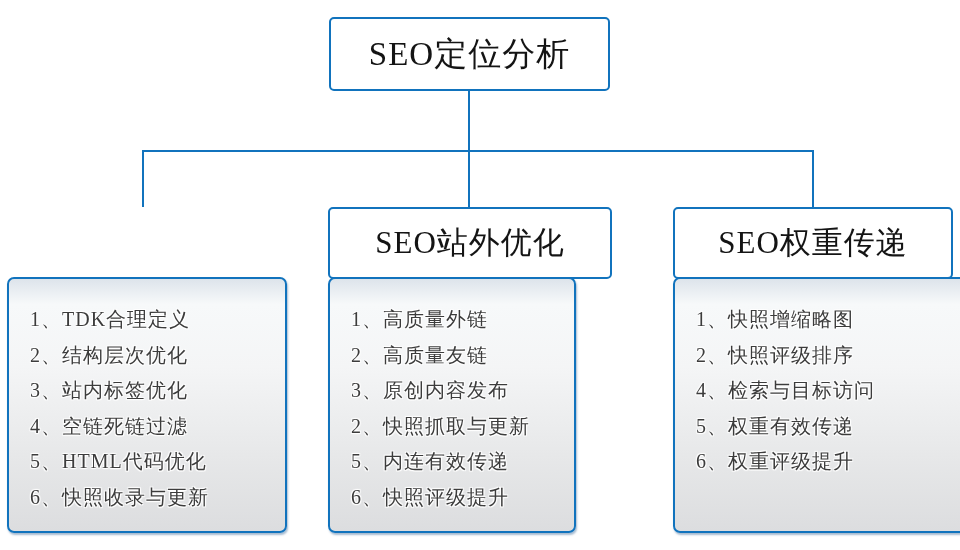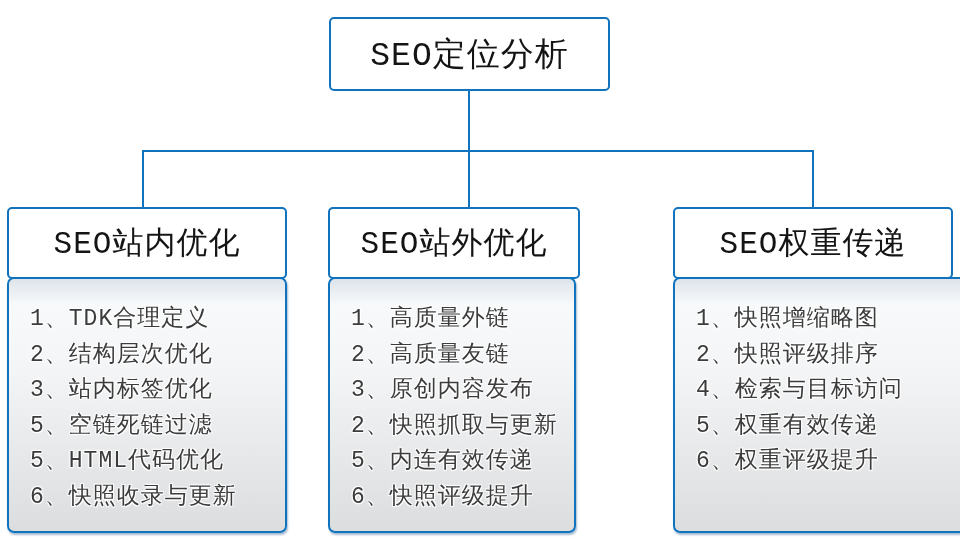--- a/index.html
+++ b/index.html
@@ -5,21 +5,21 @@
   html, body {
     margin: 0;
     padding: 0;
     background: #ffffff;
   }
   .stage {
     position: relative;
     width: 960px;
     height: 550px;
     background: #ffffff;
-    font-family: Liberation Mono, monospace;
+    font-family: Liberation Serif, serif;
     overflow: hidden;
   }
   
   .connector {
     position: absolute;
     background: #1173bd;
   }
   
   .node {
     position: absolute;
@@ -38,40 +38,40 @@
     left: 329px; top: 17px; width: 281px; height: 74px;
     font-size: 33px;
     letter-spacing: 1px;
   }
   .branch-header {
     top: 207px; height: 72px;
     font-size: 31px;
     letter-spacing: 1px;
   }
   .header-1 { left: 7px;   width: 280px; }
-  .header-2 { left: 328px; width: 252px; }
+  .header-2 { left: 328px; width: 284px; }
   .header-3 { left: 673px; width: 280px; }
   
   .panel {
     position: absolute;
     top: 277px; height: 256px;
     border: 2px solid #1173bd;
     border-radius: 7px;
     background: linear-gradient(180deg,
       #dde4eb 0%, #f7f9fa 10%, #f4f5f6 35%, #e7e8e9 70%, #dcdddf 100%);
     box-shadow: 1px 2px 2px rgba(60, 105, 150, 0.45);
     box-sizing: border-box;
     padding: 23px 0 0 21px;
     z-index: 1;
   }
   .panel-1 { left: 7px;   width: 280px; }
   .panel-2 { left: 328px; width: 248px; }
   .panel-3 { left: 673px; width: 316px; }
   .item {
-    font-size: 23px;
+    font-size: 20px;
     line-height: 35.5px;
     color: #3c3c3c;
     letter-spacing: 1px;
     white-space: nowrap;
     text-shadow:
       -1px -1px 1px #ffffff,
        1px -1px 1px #ffffff,
       -1px  1px 1px #ffffff,
        1px  1px 1px #ffffff,
        0    1px 1px #ffffff;
@@ -85,28 +85,25 @@
   <div class="connector" style="left:468px; top:91px; width:2px; height:60px;"></div>
   <div class="connector" style="left:142px; top:150px; width:672px; height:2px;"></div>
   <div class="connector" style="left:142px; top:150px; width:2px; height:57px;"></div>
   <div class="connector" style="left:468px; top:150px; width:2px; height:57px;"></div>
   <div class="connector" style="left:812px; top:150px; width:2px; height:57px;"></div>
 
   <div class="node root-node">
     <span>SEO定位分析</span>
   </div>
 
-  <div class="node branch-header header-1">
-    <span>SEO站内优化</span>
-  </div>
   <div class="panel panel-1">
     <div class="item">1、TDK合理定义</div>
     <div class="item">2、结构层次优化</div>
     <div class="item">3、站内标签优化</div>
-    <div class="item">5、空链死链过滤</div>
+    <div class="item">4、空链死链过滤</div>
     <div class="item">5、HTML代码优化</div>
     <div class="item">6、快照收录与更新</div>
   </div>
 
   <div class="node branch-header header-2">
     <span>SEO站外优化</span>
   </div>
   <div class="panel panel-2">
     <div class="item">1、高质量外链</div>
     <div class="item">2、高质量友链</div>

